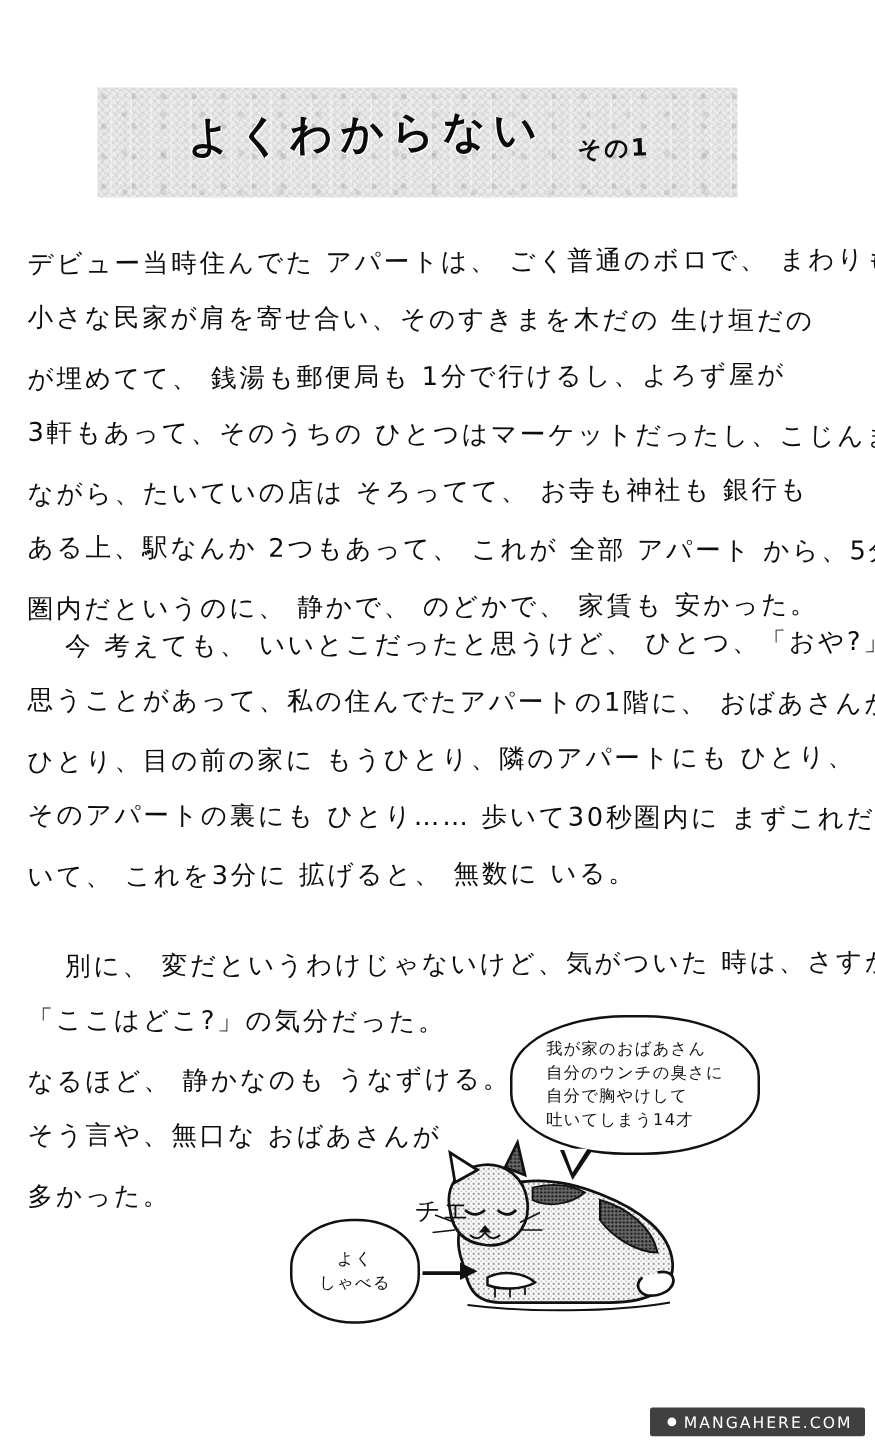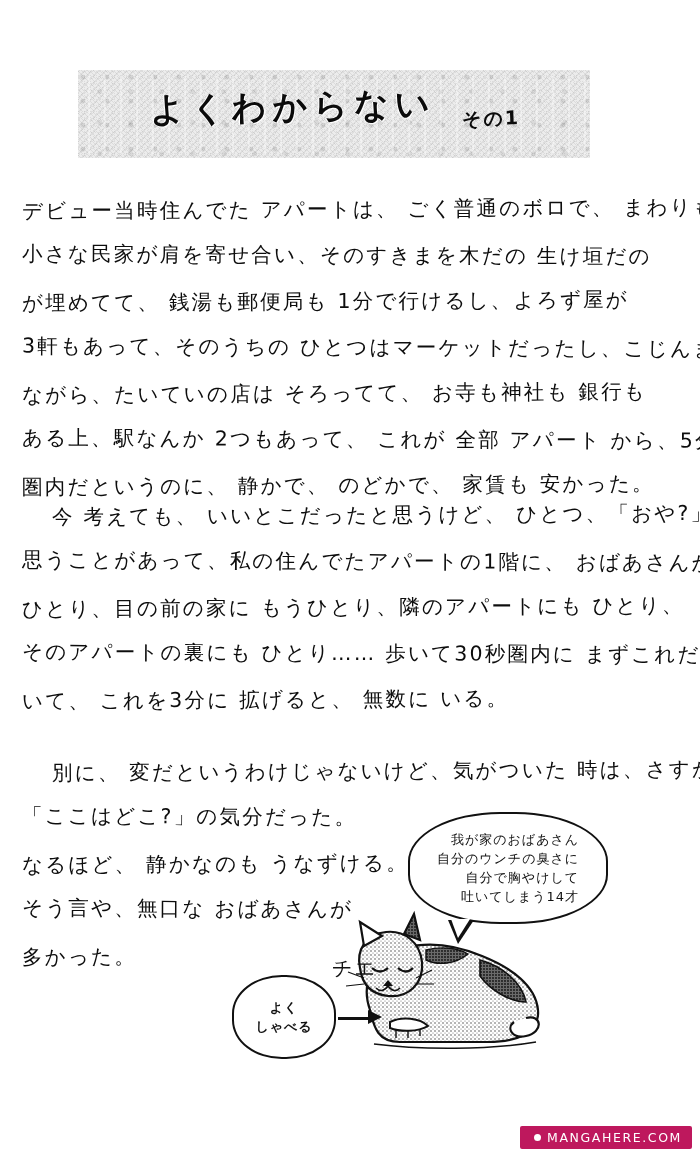--- a/index.html
+++ b/index.html
@@ -109,21 +109,21 @@
     padding: 6px 10px;
     box-sizing: border-box;
   }
   #balloon-cat {
     left: 408px;
     top: 812px;
     width: 200px;
     height: 112px;
     border-radius: 46%/44%;
   }
-  #balloon-cat .btext { white-space: pre-line; text-align: right; }
+  #balloon-cat .btext { white-space: pre-line; text-align: left; }
   #balloon-cat:after {
     content: "";
     position: absolute;
     left: 38px;
     bottom: -22px;
     width: 0; height: 0;
     border-left: 10px solid transparent;
     border-right: 16px solid transparent;
     border-top: 24px solid #111;
   }
@@ -138,21 +138,21 @@
     border-right: 12px solid transparent;
     border-top: 19px solid #fff;
   }
   #balloon-speak {
     left: 232px;
     top: 975px;
     width: 104px;
     height: 84px;
     border-radius: 48%/46%;
   }
-  #balloon-speak .btext { white-space: pre-line; font-weight: bold; }
+  #balloon-speak .btext { white-space: pre-line; }
 
   
   #arrow-to-cat {
     position: absolute;
     left: 338px;
     top: 1012px;
     width: 44px;
     height: 14px;
   }
   #arrow-to-cat .shaft {
@@ -177,21 +177,21 @@
     font-size: 20px;
     letter-spacing: 2px;
     color: #111;
   }
 
   
   #watermark {
     position: absolute;
     right: 8px;
     bottom: 8px;
-    background: #be185d;
+    background: #404040;
     color: #fff;
     font-family: "DejaVu Sans", sans-serif;
     font-size: 12.5px;
     letter-spacing: 1.6px;
     padding: 4px 10px 4px 14px;
     border-radius: 2px;
     display: flex;
     align-items: center;
     gap: 4px;
   }

